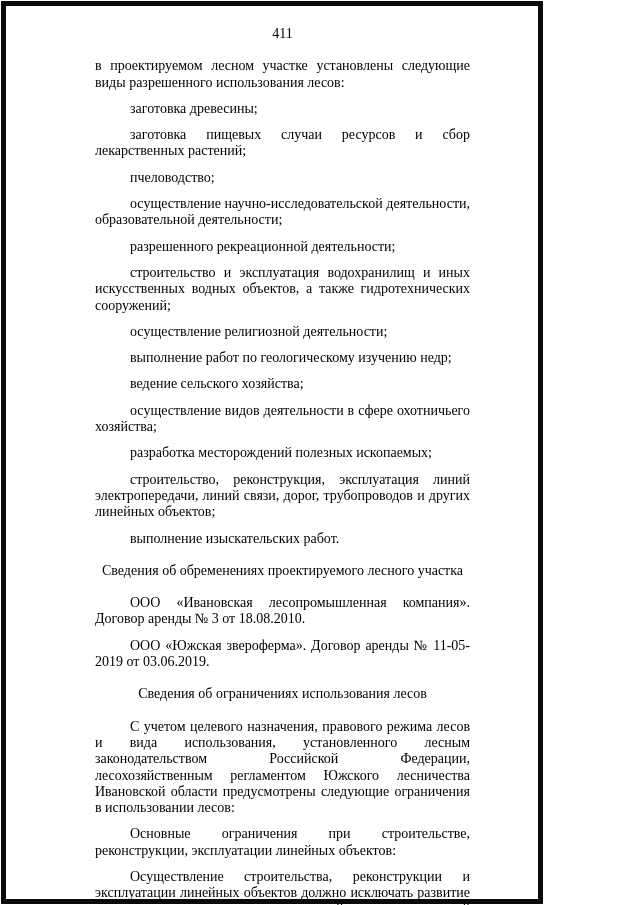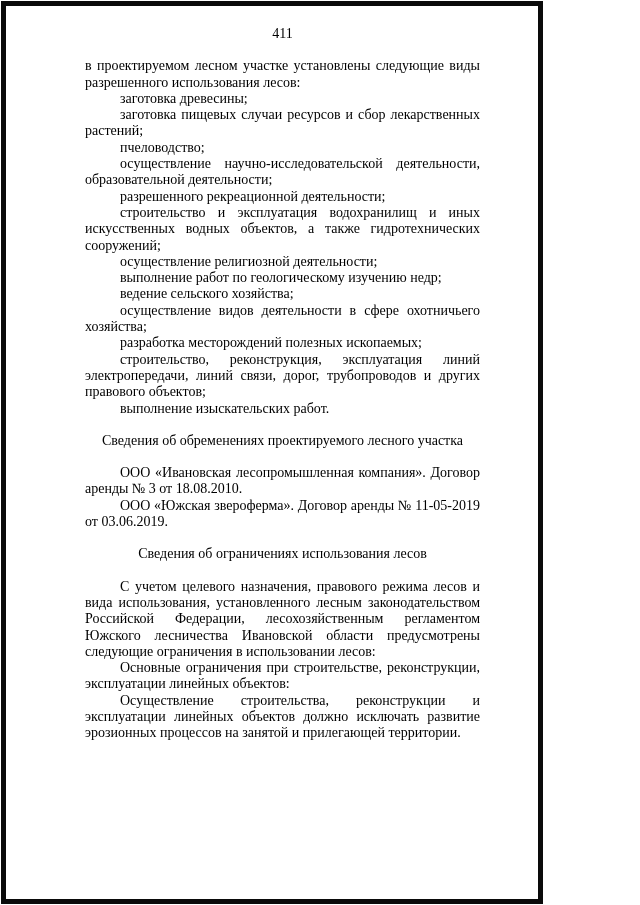--- a/index.html
+++ b/index.html
@@ -30,21 +30,21 @@
     right: 64px;
     bottom: 10px;
     font-size: 14px;
     line-height: 16.3px;
   }
   .page-number {
     text-align: center;
     margin: 0 0 16px 0;
   }
   p {
-    margin: 0;
+    margin: 10px;
     text-align: justify;
   }
   p.indent {
     text-indent: 35px;
   }
   p.no-indent {
     text-indent: 0;
   }
   .heading {
     text-align: center;
@@ -66,21 +66,21 @@
     <p class="indent">заготовка пищевых случаи ресурсов и сбор лекарственных растений;</p>
     <p class="indent">пчеловодство;</p>
     <p class="indent">осуществление научно-исследовательской деятельности, образовательной деятельности;</p>
     <p class="indent">разрешенного рекреационной деятельности;</p>
     <p class="indent">строительство и эксплуатация водохранилищ и иных искусственных водных объектов, а также гидротехнических сооружений;</p>
     <p class="indent">осуществление религиозной деятельности;</p>
     <p class="indent">выполнение работ по геологическому изучению недр;</p>
     <p class="indent">ведение сельского хозяйства;</p>
     <p class="indent">осуществление видов деятельности в сфере охотничьего хозяйства;</p>
     <p class="indent">разработка месторождений полезных ископаемых;</p>
-    <p class="indent">строительство, реконструкция, эксплуатация линий электропередачи, линий связи, дорог, трубопроводов и других правового объектов;</p>
+    <p class="indent">строительство, реконструкция, эксплуатация линий электропередачи, линий связи, дорог, трубопроводов и других линейных объектов;</p>
     <p class="indent">выполнение изыскательских работ.</p>
 
     <p class="heading">Сведения об обременениях проектируемого лесного участка</p>
 
     <p class="indent">ООО «Ивановская лесопромышленная компания». Договор аренды № 3 от 18.08.2010.</p>
     <p class="indent">ООО «Южская звероферма». Договор аренды № 11-05-2019 от 03.06.2019.</p>
 
     <p class="heading">Сведения об ограничениях использования лесов</p>
 
     <p class="indent">С учетом целевого назначения, правового режима лесов и вида использования, установленного лесным законодательством Российской Федерации, лесохозяйственным регламентом Южского лесничества Ивановской области предусмотрены следующие ограничения в использовании лесов:</p>

